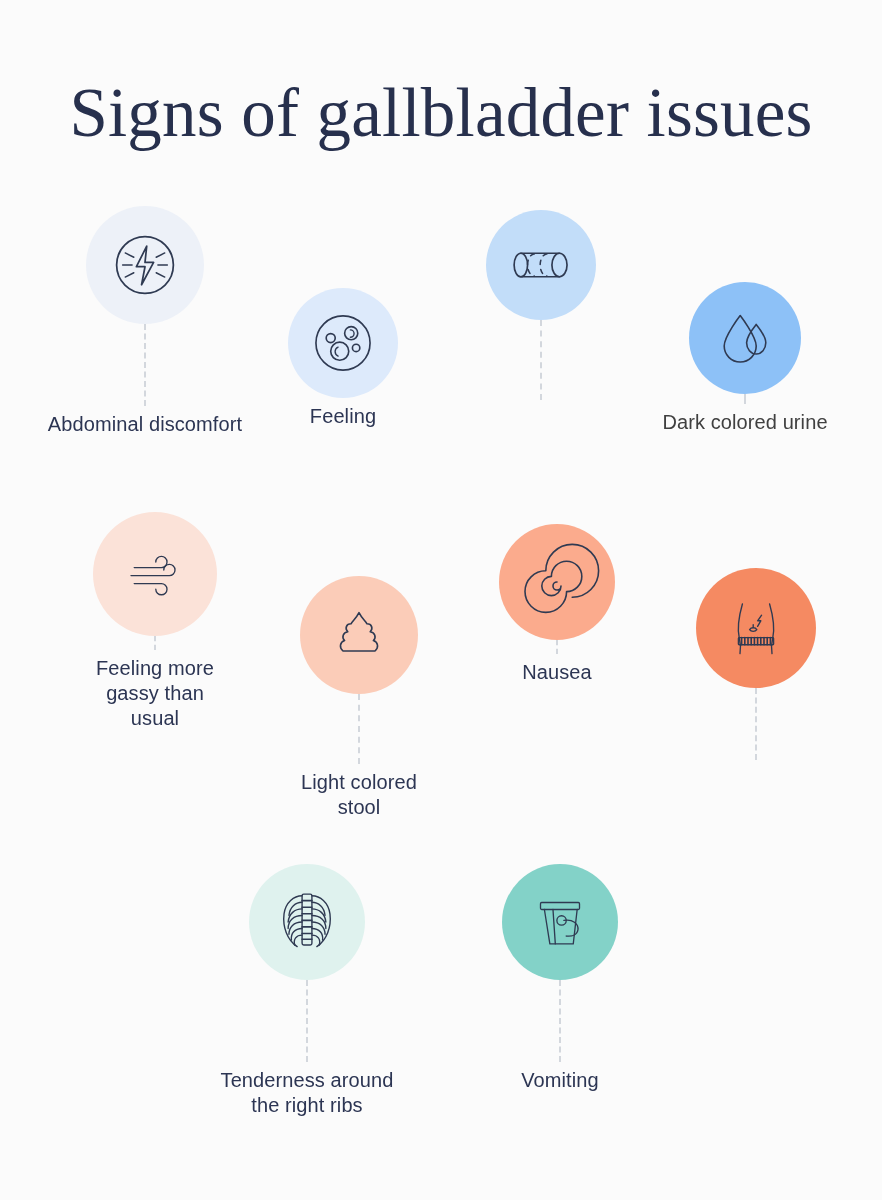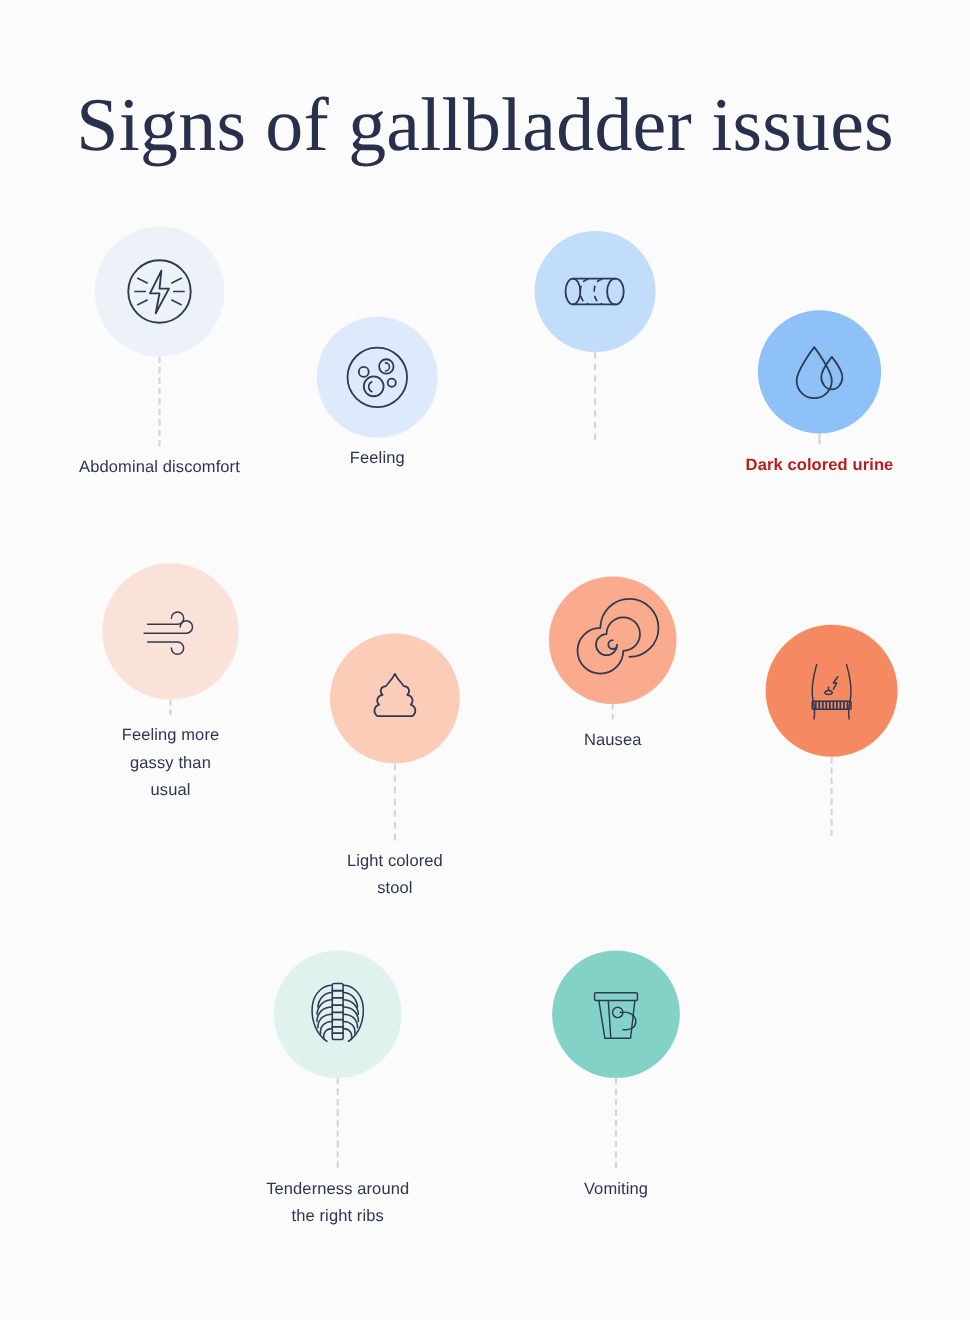--- a/index.html
+++ b/index.html
@@ -56,21 +56,21 @@
   .connector {
     margin: 0 auto;
     width: 0;
     border-left: 2px dashed #d3d7dd;
   }
 
   .label {
     margin-top: 6px;
     text-align: center;
     font-family: "Liberation Sans", sans-serif;
-    font-size: 15px;
+    font-size: 20px;
     line-height: 25px;
     font-weight: 400;
     color: #2c3553;
     letter-spacing: 0.1px;
   }
 
   .label .ln { display: block; }
 
   
   .stroke {
@@ -141,21 +141,21 @@
         <div class="connector" style="height: 80px; border-left-color: rgb(211, 215, 221);"></div>
       </div>
       <div class="item" style="left: 745px; top: 282px;">
         <div class="bubble" style="width: 112px; height: 112px; background: rgb(141, 193, 247);">
           <svg viewBox="0 0 100 100" width="80" height="80">
     <path class="stroke" d="M44 22 C44 22 24 48 24 60 A20 20 0 0 0 64 60 C64 48 44 22 44 22 Z"></path>
     <path class="stroke" d="M64 33 C64 33 52 48 52 56 A12 14 0 0 0 76 56 C76 48 64 33 64 33 Z"></path>
   </svg>
         </div>
         <div class="connector" style="height: 10px; border-left-color: rgb(211, 215, 221);"></div>
-        <div class="label" style="color: #b91c1c; font-weight: bold;">
+        <div class="label" style="color: #404040;">
           <span class="ln">Dark colored urine</span>
         </div>
       </div>
       <div class="item" style="left: 155px; top: 512px;">
         <div class="bubble" style="width: 124px; height: 124px; background: rgb(251, 226, 216);">
           <svg viewBox="0 0 100 100" width="80" height="80">
     <path class="stroke stroke-thin" d="M24 42 L58 42 a7 7 0 1 0 -7 -7"></path>
     <path class="stroke stroke-thin" d="M20 52 L68 52 a7 7 0 1 0 -7 -7"></path>
     <path class="stroke stroke-thin" d="M24 62 L58 62 a7 7 0 1 1 -7 7"></path>
   </svg>

